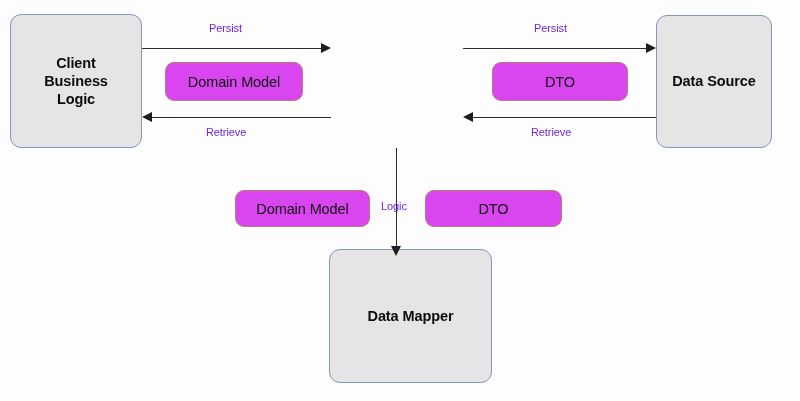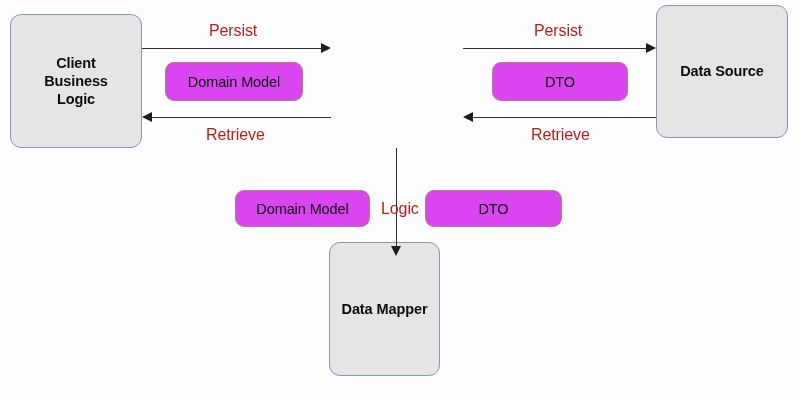--- a/index.html
+++ b/index.html
@@ -47,22 +47,22 @@
     text-align: center;
     color: #111111;
     font-weight: normal;
     font-size: 14.5px;
     letter-spacing: -0.1px;
   }
 
   
   .edge-label {
     position: absolute;
-    color: #b91c1c;
-    font-size: 16px;
+    color: #6d28d9;
+    font-size: 11px;
     white-space: nowrap;
     letter-spacing: -0.1px;
   }
 
   
   .hline {
     position: absolute;
     height: 0;
     border-top: 1.6px solid #2d2d2d;
   }
@@ -99,25 +99,25 @@
 
 <div id="canvas">
 
   <div class="node" style="left:10px; top:14px; width:132px; height:134px;">
     <span style="white-space:pre-line;">Client
 Business
 Logic</span>
   </div>
 
 
-  <div class="node" style="left:656px; top:5px; width:132px; height:133px;">
+  <div class="node" style="left:656px; top:15px; width:116px; height:133px;">
     <span style="white-space:pre-line;">Data Source</span>
   </div>
 
-  <div class="node" style="left:329px; top:242px; width:111px; height:134px;">
+  <div class="node" style="left:329px; top:249px; width:163px; height:134px;">
     <span style="white-space:pre-line;">Data Mapper</span>
   </div>
 
   <div class="hline" style="left:142px; top:48px; width:179px;"></div>
   <div class="arrow-right" style="left:321px; top:43px;"></div>
   <div class="edge-label" style="left:209px; top:22px;">Persist</div>
 
   <div class="hline" style="left:152px; top:117px; width:179px;"></div>
   <div class="arrow-left" style="left:142px; top:112px;"></div>
   <div class="edge-label" style="left:206px; top:126px;">Retrieve</div>

